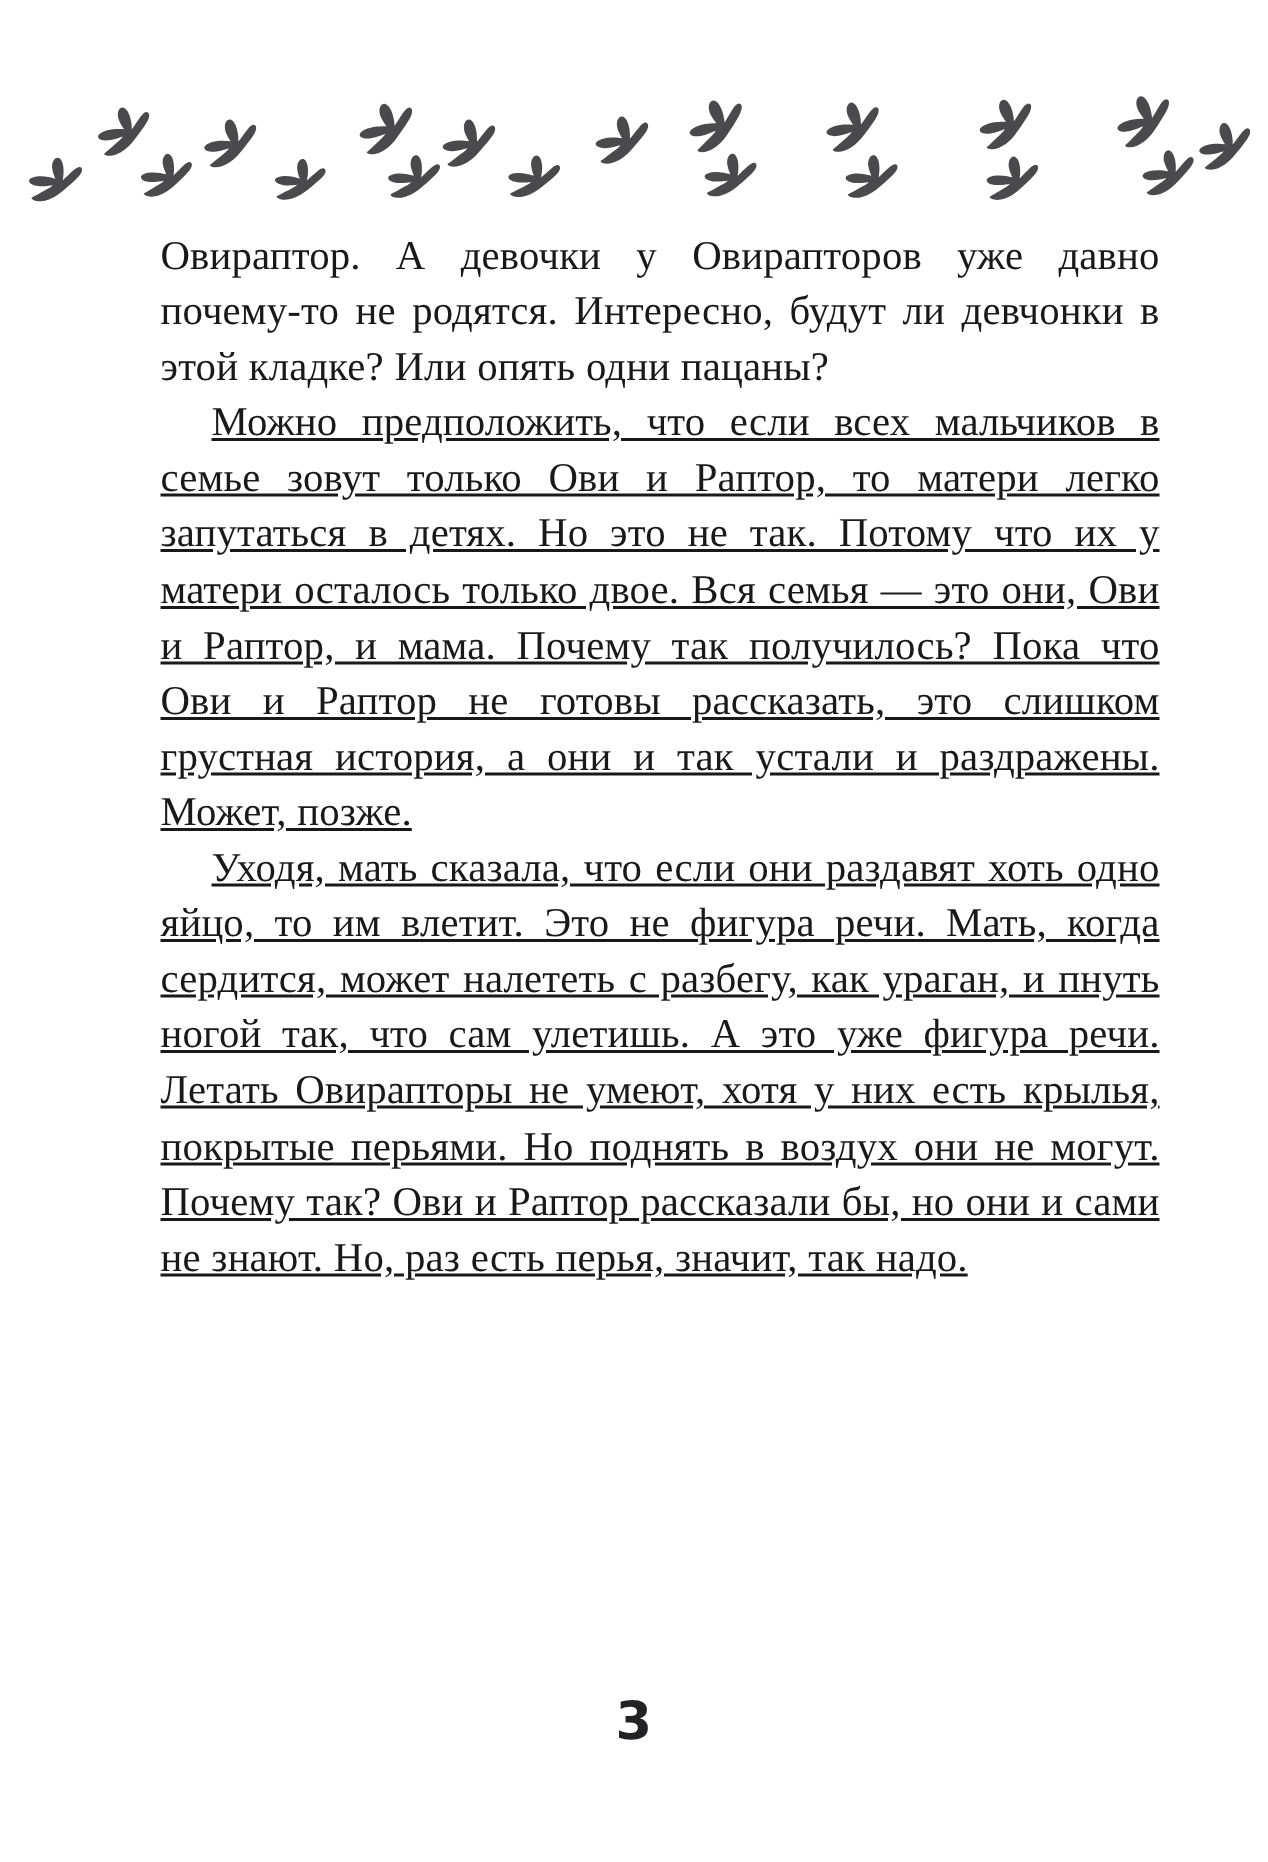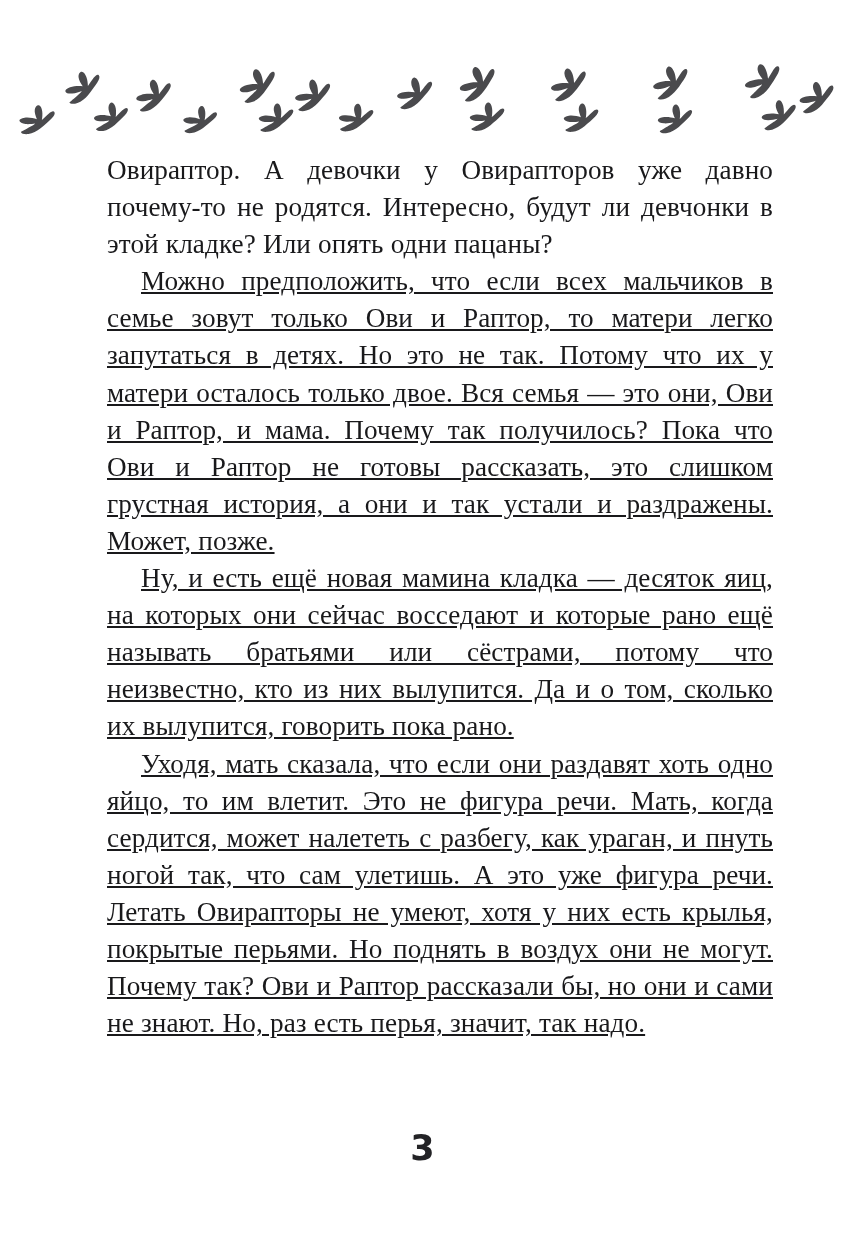--- a/index.html
+++ b/index.html
@@ -179,19 +179,18 @@
       <div class="footprint" style="left: 794px; top: 80px; color: rgb(74, 74, 77); transform: rotate(-18deg) scale(0.98);">
         <svg viewBox="0 0 56 36" xmlns="http://www.w3.org/2000/svg" aria-hidden="true">
           <path d="M6 30 C6 30 14 27 19 25 C22 24 24 23 25 22 C22 22 17 22 13 21 C9 20 6 18 6 16 C6 14 9 13 13 13 C18 13 24 15 28 17 C27 13 26 8 27 5 C28 1 31 -1 33 0 C35 1 36 4 36 8 C36 12 35 16 34 19 C37 17 41 14 44 12 C47 10 50 9 51 11 C52 13 50 16 46 19 C42 22 36 26 31 29 C26 32 20 34 15 34 C10 34 6 32 6 30 Z"></path>
         </svg>
       </div>
     </div>
 
   <div class="text-body">
       <p class="para first">Овираптор. А девочки у Овирапторов уже давно почему-то не родятся. Интересно, будут ли девчонки в этой кладке? Или опять одни пацаны?</p>
       <p class="para">Можно предположить, что если всех мальчиков в семье зовут только Ови и Раптор, то матери легко запутаться в детях. Но это не так. Потому что их у матери осталось только двое. Вся семья — это они, Ови и Раптор, и мама. Почему так получилось? Пока что Ови и Раптор не готовы рассказать, это слишком грустная история, а они и так устали и раздражены. Может, позже.</p>
-      <p class="para">Ну, и есть ещё новая мамина кладка — десяток яиц, на которых они сейчас восседают и которые рано ещё называть братьями или сёстрами, потому что неизвестно, кто из них вылупится. Да и о том, сколько их вылупится, говорить пока рано.</p>
       <p class="para">Уходя, мать сказала, что если они раздавят хоть одно яйцо, то им влетит. Это не фигура речи. Мать, когда сердится, может налететь с разбегу, как ураган, и пнуть ногой так, что сам улетишь. А это уже фигура речи. Летать Овирапторы не умеют, хотя у них есть крылья, покрытые перьями. Но поднять в воздух они не могут. Почему так? Ови и Раптор рассказали бы, но они и сами не знают. Но, раз есть перья, значит, так надо.</p>
     </div>
 
   <div class="page-number">3</div>
 
 </div>
 
 </body></html>

